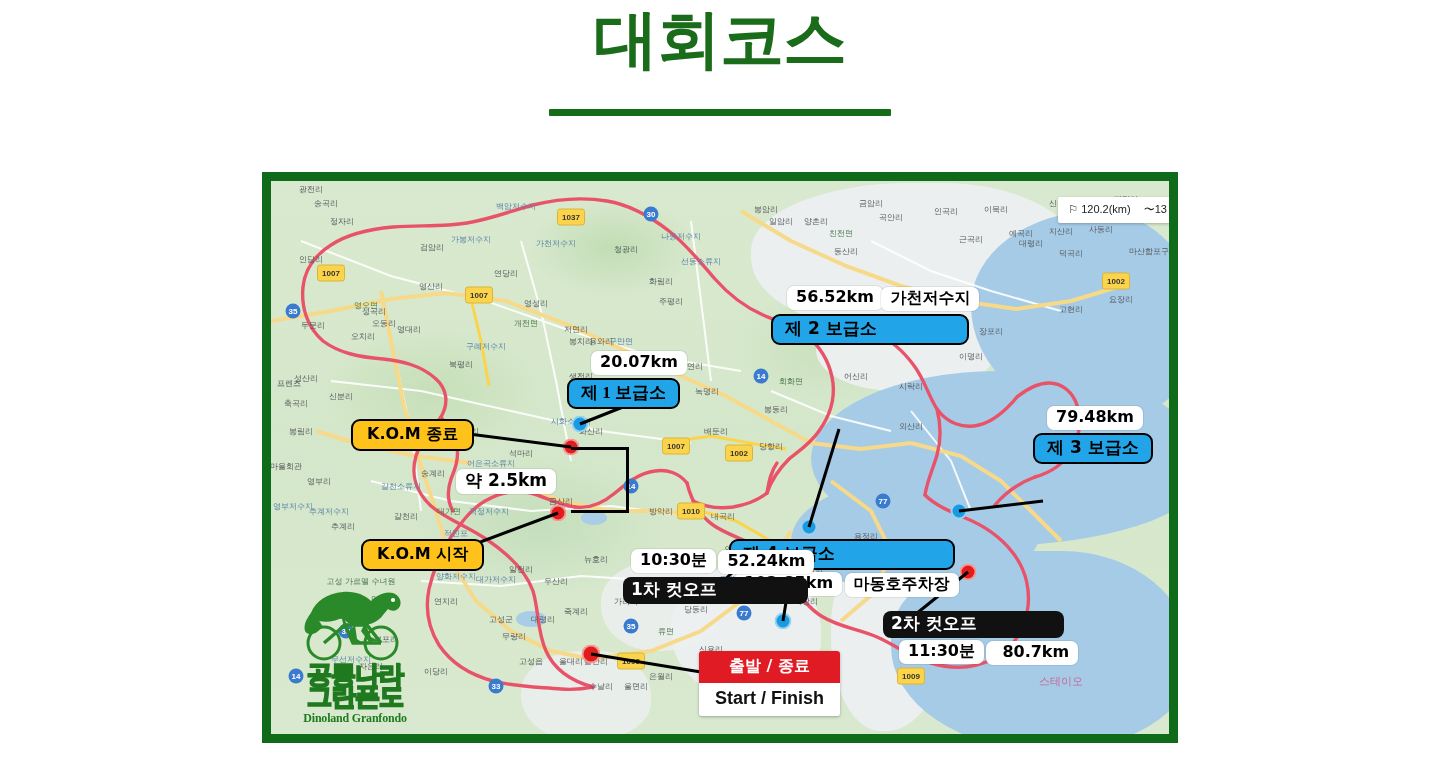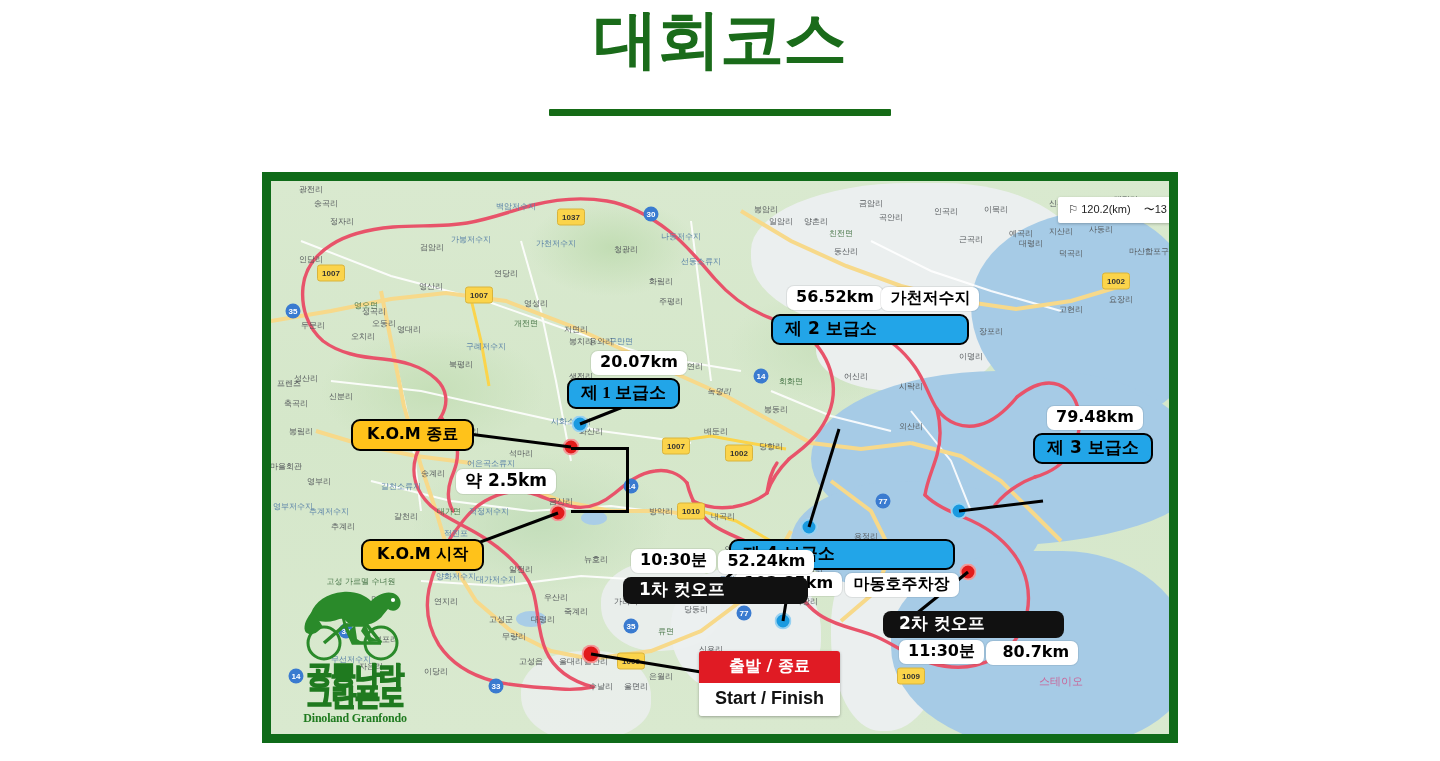--- a/index.html
+++ b/index.html
@@ -159,21 +159,21 @@
     color: #000;
     font-size: 16px;
     padding: 3px 9px 4px 9px;
     box-shadow: 0 0 0 1px rgba(0,0,0,.07);
   }
   .lbl-black {
     background: #111;
     border-radius: 8px;
     color: #fff;
     font-size: 17px;
-    padding: 4px 12px 5px 16px;
+    padding: 4px 12px 5px 8px;
   }
   .km-stack { position: absolute; }
   .km-stack .lbl-white { position: relative; display: inline-block; margin-bottom: 1px; }
 
   
   .sf-box {
     position: absolute;
     border-radius: 3px;
     overflow: hidden;
     box-shadow: 0 1px 3px rgba(0,0,0,.3);
@@ -439,21 +439,21 @@
         <div class="pn w" style="left: 350px; top: 160px;">구만면</div>
         <div class="pn" style="left: 420px; top: 185px;">화연리</div>
         <div class="pn" style="left: 310px; top: 195px;">생전리</div>
         <div class="pn" style="left: 18px; top: 202px;">프렌즈</div>
         <div class="pn" style="left: 70px; top: 215px;">신분리</div>
         <div class="pn" style="left: 35px; top: 197px;">성산리</div>
         <div class="pn" style="left: 25px; top: 222px;">축곡리</div>
         <div class="pn" style="left: 190px; top: 183px;">북평리</div>
         <div class="pn" style="left: 330px; top: 160px;">용와리</div>
         <div class="shield" style="left: 490px; top: 195px;">14</div>
-        <div class="pn" style="left: 448px; top: 210px; font-style: italic;">녹명리</div>
+        <div class="pn" style="left: 436px; top: 210px;">녹명리</div>
         <div class="pn g" style="left: 520px; top: 200px;">회화면</div>
         <div class="pn" style="left: 585px; top: 195px;">어신리</div>
         <div class="pn" style="left: 640px; top: 205px;">시락리</div>
         <div class="pn" style="left: 700px; top: 175px;">이명리</div>
         <div class="pn" style="left: 720px; top: 150px;">장포리</div>
         <div class="shield yellow" style="left: 845px; top: 100px;">1002</div>
         <div class="pn" style="left: 800px; top: 128px;">고현리</div>
         <div class="pn" style="left: 850px; top: 118px;">요장리</div>
         <div class="pn" style="left: 30px; top: 250px;">봉림리</div>
         <div class="pn" style="left: 118px; top: 262px;">신전리</div>
@@ -480,21 +480,21 @@
         <div class="pn" style="left: 135px; top: 335px;">갈천리</div>
         <div class="pn w" style="left: 218px; top: 330px;">적정저수지</div>
         <div class="pn" style="left: 290px; top: 320px;">금산리</div>
         <div class="pn" style="left: 218px; top: 305px;">척정리</div>
         <div class="pn w" style="left: 185px; top: 352px;">적진포</div>
         <div class="pn" style="left: 190px; top: 380px;">양화리</div>
         <div class="pn w" style="left: 185px; top: 395px;">양화저수지</div>
         <div class="pn" style="left: 250px; top: 388px;">알전리</div>
         <div class="pn w" style="left: 225px; top: 398px;">대가저수지</div>
         <div class="pn" style="left: 175px; top: 420px;">연지리</div>
-        <div class="pn" style="left: 285px; top: 400px; margin-top: 16px;">우산리</div>
+        <div class="pn" style="left: 285px; top: 400px;">우산리</div>
         <div class="pn" style="left: 325px; top: 378px;">뉴호리</div>
         <div class="shield" style="left: 360px; top: 305px;">14</div>
         <div class="pn" style="left: 390px; top: 330px;">방악리</div>
         <div class="shield yellow" style="left: 420px; top: 330px;">1010</div>
         <div class="pn" style="left: 452px; top: 335px;">내곡리</div>
         <div class="pn" style="left: 465px; top: 368px;">외곡리</div>
         <div class="pn w" style="left: 468px; top: 398px;">용관저수지</div>
         <div class="pn" style="left: 540px; top: 392px;">장최리</div>
         <div class="pn" style="left: 480px; top: 412px;">봉암리</div>
         <div class="pn" style="left: 595px; top: 355px;">용정리</div>

